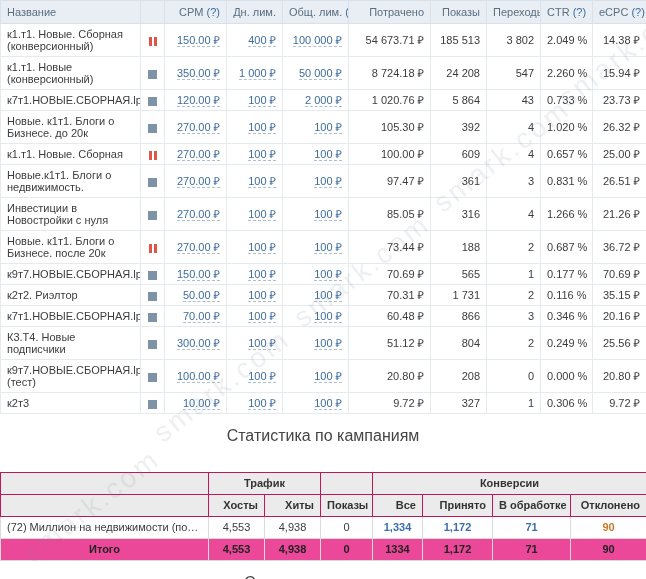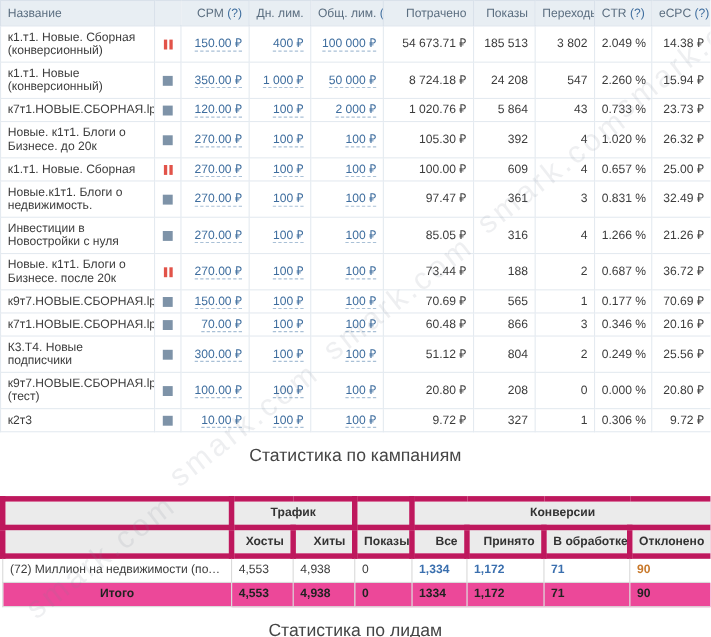--- a/index.html
+++ b/index.html
@@ -28,28 +28,28 @@
   .status-icon.stopped { width: 9px; height: 9px; background: #7e93a8; }
   td.num-cell { text-align: right; white-space: nowrap; }
   .edit-link { color: #3e6d9e; border-bottom: 1px dashed #a9c0d6; cursor: pointer; }
   .help { color: #3e6d9e; text-decoration: none; cursor: pointer; }
 
   .caption { text-align: center; font-size: 16px; color: #454545; margin-top: 13px; }
 
   
   .leads-wrap { margin-top: 27px; }
   .leads th {
-    background: #ebebeb; border: 5px solid #be185d; color: #333;
+    background: #ebebeb; border: 1px solid #be185d; color: #333;
     font-weight: bold; padding: 4px 6px; line-height: 13px; text-align: right;
     white-space: nowrap; overflow: hidden;
   }
   .leads th.group-th { text-align: center; }
   .leads td {
     border: 1px solid #dadada; padding: 4px 6px; line-height: 13px;
-    text-align: left; white-space: nowrap; color: #3c3c3c;
+    text-align: center; white-space: nowrap; color: #3c3c3c;
   }
   .leads td.name { text-align: center; overflow: hidden; text-overflow: ellipsis; }
   .leads tr.total td { background: #ec4899; font-weight: bold; color: #222; }
   .leads .blue { color: #3a6fae; font-weight: bold; cursor: pointer; }
   .leads .orange { color: #c8792b; font-weight: bold; cursor: pointer; }
 
   
   .watermark { position: absolute; left: 0; top: 0; right: 0; bottom: 0; pointer-events: none; z-index: 5; }
   .watermark span {
     position: absolute; font-size: 28px; letter-spacing: 3px;
@@ -152,21 +152,21 @@
         <tr>
           <td class="name-cell"><span class="camp-name">Новые.к1т1. Блоги о недвижимость.</span></td>
           <td class="status-cell"><span class="status-icon stopped"></span></td>
           <td class="num-cell"><span class="edit-link">270.00 ₽</span></td>
           <td class="num-cell"><span class="edit-link">100 ₽</span></td>
           <td class="num-cell"><span class="edit-link">100 ₽</span></td>
           <td class="num-cell">97.47 ₽</td>
           <td class="num-cell">361</td>
           <td class="num-cell">3</td>
           <td class="num-cell">0.831 %</td>
-          <td class="num-cell">32.49 ₽</td>
+          <td class="num-cell">26.51 ₽</td>
         </tr>
         <tr>
           <td class="name-cell"><span class="camp-name">Инвестиции в Новостройки с нуля</span></td>
           <td class="status-cell"><span class="status-icon stopped"></span></td>
           <td class="num-cell"><span class="edit-link">270.00 ₽</span></td>
           <td class="num-cell"><span class="edit-link">100 ₽</span></td>
           <td class="num-cell"><span class="edit-link">100 ₽</span></td>
           <td class="num-cell">85.05 ₽</td>
           <td class="num-cell">316</td>
           <td class="num-cell">4</td>
@@ -189,20 +189,32 @@
           <td class="name-cell"><span class="camp-name">к9т7.НОВЫЕ.СБОРНАЯ.lp1</span></td>
           <td class="status-cell"><span class="status-icon stopped"></span></td>
           <td class="num-cell"><span class="edit-link">150.00 ₽</span></td>
           <td class="num-cell"><span class="edit-link">100 ₽</span></td>
           <td class="num-cell"><span class="edit-link">100 ₽</span></td>
           <td class="num-cell">70.69 ₽</td>
           <td class="num-cell">565</td>
           <td class="num-cell">1</td>
           <td class="num-cell">0.177 %</td>
           <td class="num-cell">70.69 ₽</td>
+        </tr>
+        <tr>
+          <td class="name-cell"><span class="camp-name">к2т2. Риэлтор</span></td>
+          <td class="status-cell"><span class="status-icon stopped"></span></td>
+          <td class="num-cell"><span class="edit-link">50.00 ₽</span></td>
+          <td class="num-cell"><span class="edit-link">100 ₽</span></td>
+          <td class="num-cell"><span class="edit-link">100 ₽</span></td>
+          <td class="num-cell">70.31 ₽</td>
+          <td class="num-cell">1 731</td>
+          <td class="num-cell">2</td>
+          <td class="num-cell">0.116 %</td>
+          <td class="num-cell">35.15 ₽</td>
         </tr>
         <tr>
           <td class="name-cell"><span class="camp-name">к7т1.НОВЫЕ.СБОРНАЯ.lp2</span></td>
           <td class="status-cell"><span class="status-icon stopped"></span></td>
           <td class="num-cell"><span class="edit-link">70.00 ₽</span></td>
           <td class="num-cell"><span class="edit-link">100 ₽</span></td>
           <td class="num-cell"><span class="edit-link">100 ₽</span></td>
           <td class="num-cell">60.48 ₽</td>
           <td class="num-cell">866</td>
           <td class="num-cell">3</td>

